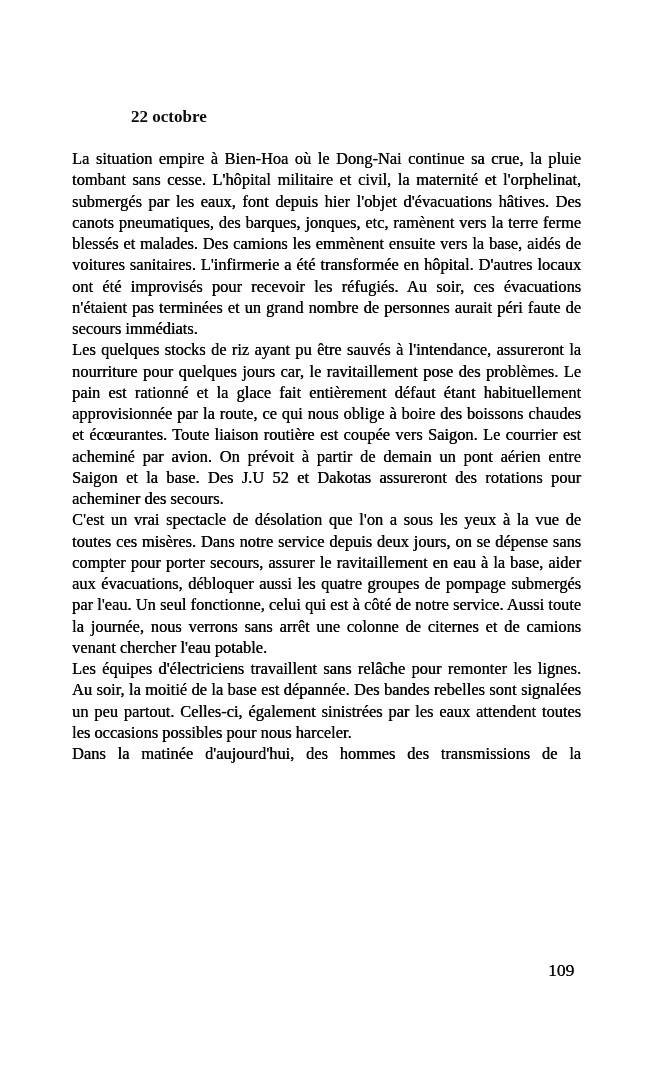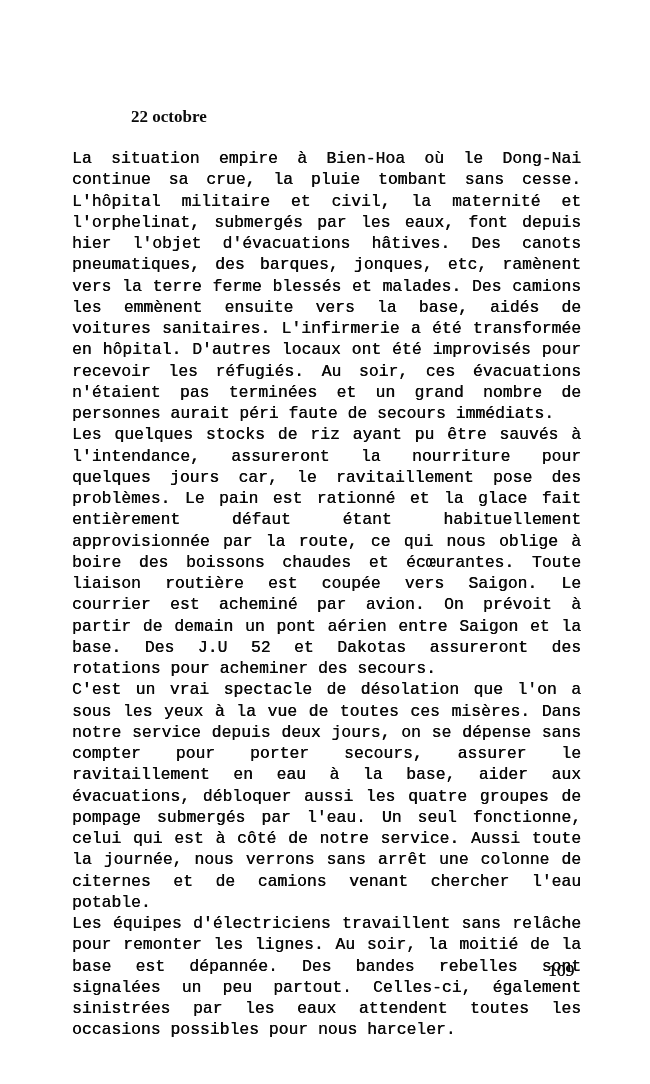--- a/index.html
+++ b/index.html
@@ -31,21 +31,20 @@
     line-height: 22px;
   }
   .body-text {
     position: absolute;
     left: 72px;
     top: 148px;
     width: 509px;
     font-size: 16.4px;
     line-height: 21.25px;
     text-shadow: 0.35px 0 0 #0a0a0a;
-    font-family: Liberation Mono, monospace;
   }
   .para {
     margin: 0;
     text-align: justify;
     text-align-last: left;
   }
   .page-number {
     position: absolute;
     left: 548px;
     top: 959px;
@@ -58,16 +57,17 @@
 <body>
 
 <div class="page">
   <div class="heading">22 octobre</div>
 
   <div class="body-text">
     <p class="para">La situation empire à Bien-Hoa où le Dong-Nai continue sa crue, la pluie tombant sans cesse. L'hôpital militaire et civil, la maternité  et l'orphelinat, submergés par les eaux, font depuis hier l'objet d'évacuations hâtives. Des canots pneumatiques, des barques, jonques, etc, ramènent vers la terre ferme blessés et malades. Des camions les emmènent ensuite vers la base, aidés de voitures sanitaires. L'infirmerie a été transformée en hôpital. D'autres locaux ont été improvisés pour recevoir les réfugiés. Au soir, ces évacuations n'étaient pas terminées et un grand nombre de personnes aurait péri faute de secours immédiats.</p>
     <p class="para">Les quelques stocks de riz ayant pu être sauvés à l'intendance, assureront la nourriture pour quelques jours car, le ravitaillement pose des problèmes. Le pain est rationné et la glace fait entièrement défaut étant habituellement approvisionnée par la route, ce qui nous oblige à boire des boissons chaudes et écœurantes. Toute liaison routière est coupée vers Saigon. Le courrier est acheminé par avion. On prévoit à partir de demain un pont aérien entre Saigon  et la base. Des J.U 52 et Dakotas  assureront des rotations pour acheminer des secours.</p>
     <p class="para">C'est un vrai spectacle de désolation que l'on a sous les yeux à la vue de toutes ces misères. Dans notre service depuis deux jours, on se dépense sans compter pour porter secours, assurer le ravitaillement en eau à la base, aider aux évacuations, débloquer aussi les quatre groupes de pompage submergés par l'eau. Un seul fonctionne, celui qui est à côté de notre service. Aussi toute la journée, nous verrons sans arrêt une colonne de citernes et de camions venant chercher l'eau potable.</p>
     <p class="para">Les équipes d'électriciens travaillent sans relâche pour remonter les lignes. Au soir, la moitié de la base est dépannée. Des bandes rebelles sont signalées un peu partout. Celles-ci, également sinistrées par les eaux attendent toutes les occasions possibles pour nous harceler.</p>
+    <p class="para" style="text-align-last: justify;">Dans la matinée d'aujourd'hui, des  hommes des transmissions de la</p>
   </div>
 
   <div class="page-number">109</div>
 </div>
 
 </body></html>

